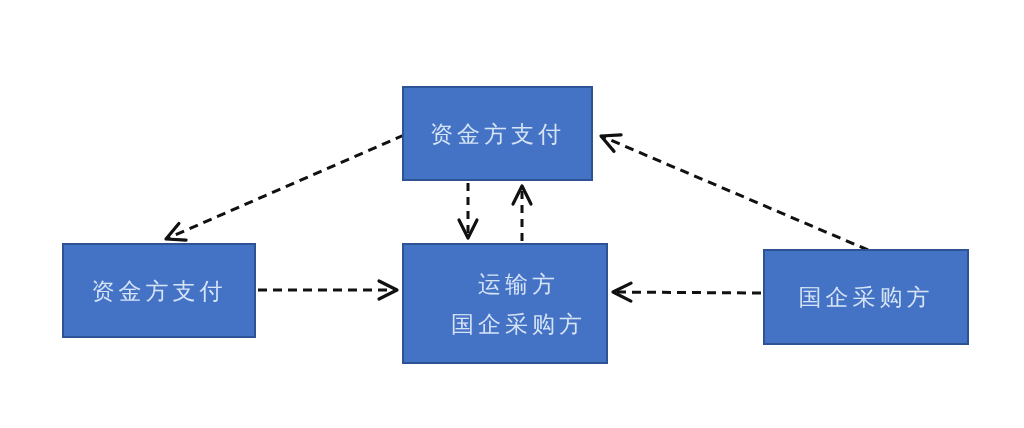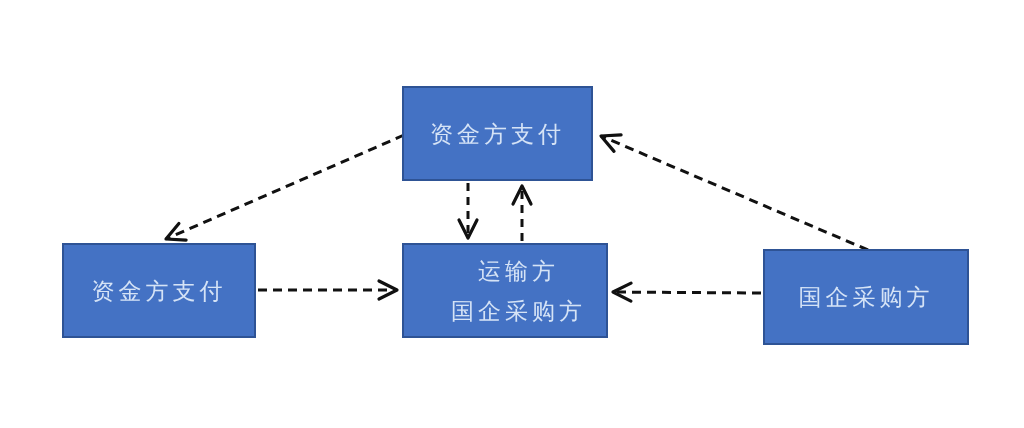--- a/index.html
+++ b/index.html
@@ -37,21 +37,21 @@
     text-align: left;
     font-size: 23px;
     letter-spacing: 4px;
     line-height: 40px;
   }
   .node .line {
     white-space: nowrap;
   }
   #node-funder      { left: 402px; top:  86px; width: 191px; height: 95px; }
   #node-supplier    { left:  62px; top: 243px; width: 194px; height: 95px; }
-  #node-transporter { left: 402px; top: 243px; width: 206px; height: 95px; padding-left: 27px; }
+  #node-transporter { left: 402px; top: 243px; width: 206px; height: 121px; padding-left: 27px; }
   #node-purchaser   { left: 763px; top: 249px; width: 206px; height: 96px; }
 </style>
 </head>
 <body>
 
 <div class="canvas">
 
   <svg class="arrow-layer" viewBox="0 0 1024 428" xmlns="http://www.w3.org/2000/svg">
     <defs>
       <marker id="openArrow" markerUnits="userSpaceOnUse" markerWidth="28" markerHeight="26" refX="21" refY="12" orient="auto">

